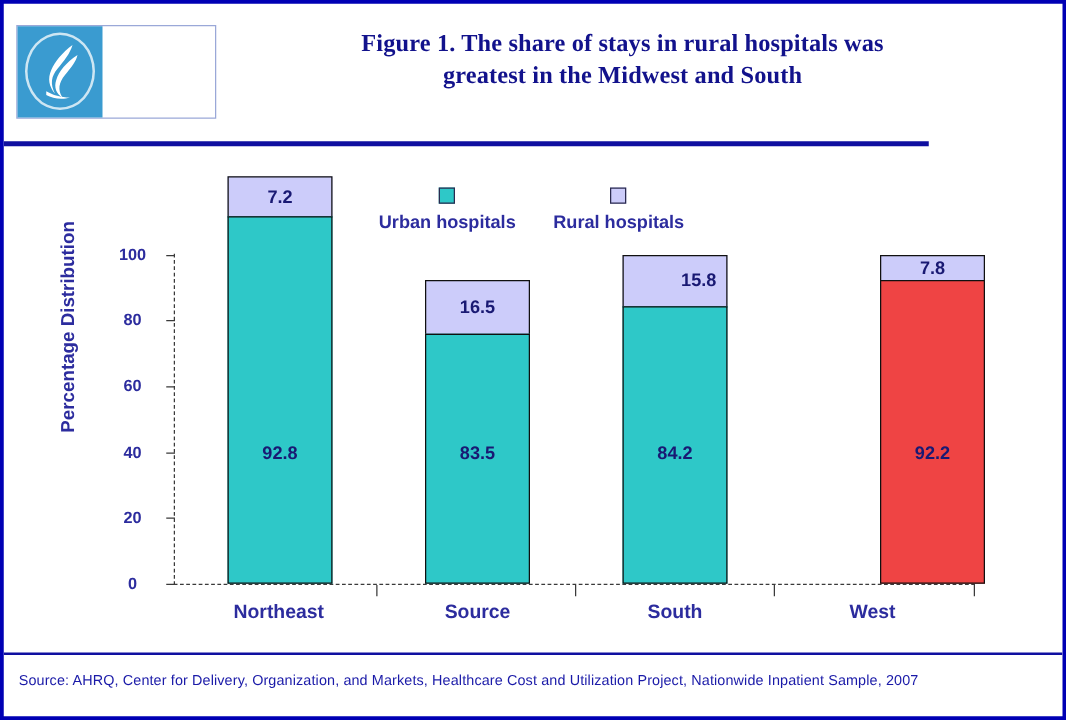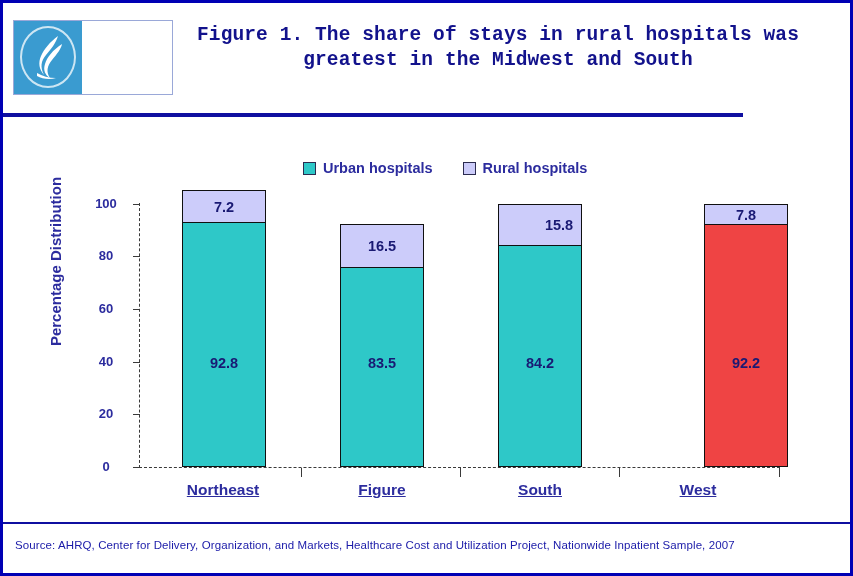--- a/index.html
+++ b/index.html
@@ -95,21 +95,21 @@
     line-height: 10px;
     color: #1b5faa;
     margin-top: 1px;
   }
   #figure-title {
     position: absolute;
     left: 185px;
     top: 20px;
     width: 620px;
     text-align: center;
-    font-family: Liberation Mono, monospace;
+    font-family: Liberation Serif, serif;
     font-weight: bold;
     font-size: 19.5px;
     line-height: 25px;
     color: #12128c;
     letter-spacing: 0.1px;
   }
   #header-rule {
     position: absolute;
     left: 0px;
     top: 110px;
@@ -126,20 +126,21 @@
     width: 300px;
     height: 26px;
     display: flex;
     align-items: center;
     gap: 30px;
   }
   .legend-item {
     display: flex;
     align-items: center;
     gap: 7px;
+    flex-direction: column;
   }
   .legend-swatch {
     width: 13px;
     height: 13px;
     border: 1px solid #2b2b4f;
     box-sizing: border-box;
   }
   .legend-label {
     font-family: "Liberation Sans", sans-serif;
     font-weight: bold;
@@ -254,21 +255,20 @@
   }
   .x-cat-label {
     position: absolute;
     top: 478px;
     width: 140px;
     text-align: center;
     font-family: "Liberation Sans", sans-serif;
     font-weight: bold;
     font-size: 15.5px;
     color: #2c2c9e;
-    text-decoration: underline;
   }
 
   
   #footer-rule {
     position: absolute;
     left: 0px;
     top: 519px;
     width: 847px;
     height: 2px;
     background: #0f0fa0;
@@ -348,21 +348,21 @@
     <div class="x-tick" style="left:457px;"></div>
     <div class="x-tick" style="left:616px;"></div>
     <div class="x-tick" style="left:776px;"></div>
 
     <div id="plot">
 
       <div class="bar-group" style="left:42px;">
         <div class="bar-seg rural" style="height:33px;background:#CCCCFA;">
           <span class="bar-value">7.2</span>
         </div>
-        <div class="bar-seg urban" style="height:245px;background:#2EC8C8;">
+        <div class="bar-seg urban" style="height:294px;background:#2EC8C8;">
           <span class="bar-value">92.8</span>
         </div>
       </div>
 
       <div class="bar-group" style="left:200px;">
         <div class="bar-seg rural" style="height:44px;background:#CCCCFA;margin-top:24px;">
           <span class="bar-value">16.5</span>
         </div>
         <div class="bar-seg urban" style="height:200px;background:#2EC8C8;">
           <span class="bar-value">83.5</span>
@@ -383,21 +383,21 @@
           <span class="bar-value">7.8</span>
         </div>
         <div class="bar-seg urban" style="height:243px;background:#ef4444;">
           <span class="bar-value">92.2</span>
         </div>
       </div>
 
     </div>
 
     <div class="x-cat-label" style="left:150px;">Northeast</div>
-    <div class="x-cat-label" style="left:309px;">Figure</div>
+    <div class="x-cat-label" style="left:309px;">Source</div>
     <div class="x-cat-label" style="left:467px;">South</div>
     <div class="x-cat-label" style="left:625px;">West</div>
 
   </div>
 
   <div id="footer-rule"></div>
   <div id="source-text">Source: AHRQ, Center for Delivery, Organization, and Markets, Healthcare Cost and Utilization Project, Nationwide Inpatient Sample, 2007</div>
 
 </div>
 

